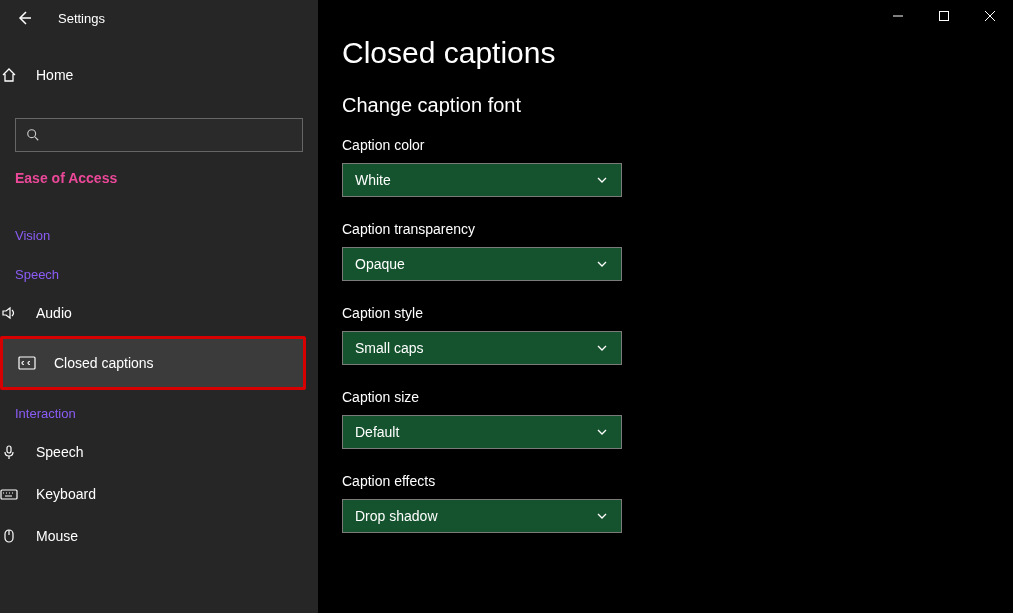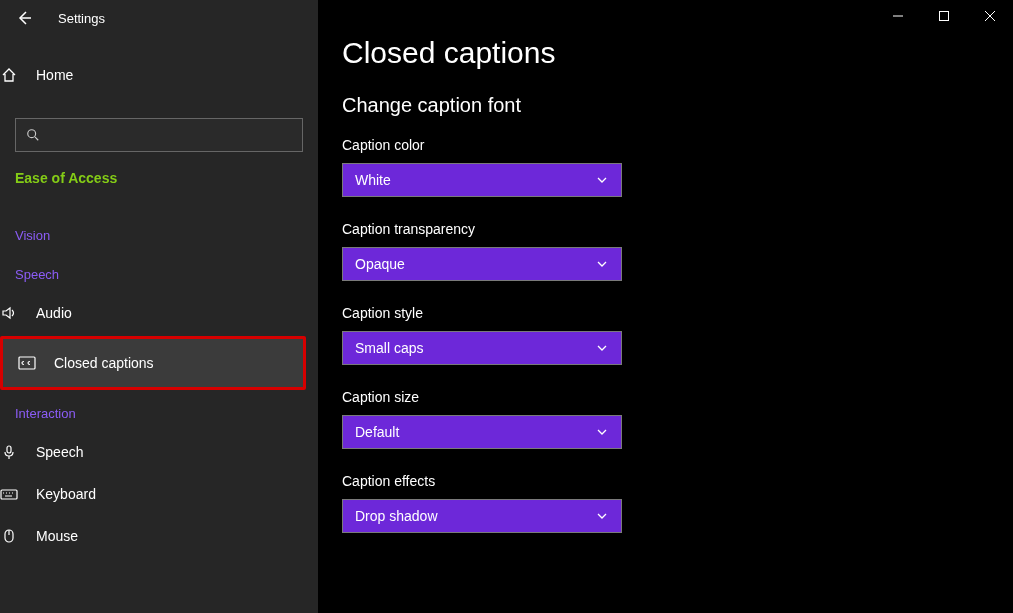--- a/index.html
+++ b/index.html
@@ -9,31 +9,31 @@
   .back-btn { width: 24px; height: 24px; display:flex; align-items:center; justify-content:center; cursor:pointer; }
   .title { font-size: 13px; color: #fff; }
   .sidebar-item { display: flex; align-items: center; height: 42px; padding: 0 0; gap: 18px; font-size: 14px; cursor: pointer; }
   .sidebar-item .icon { width: 18px; display:flex; align-items:center; justify-content:center; }
   .sidebar-item.selected { background: #3b3b3b; }
   .highlight-box { border: 3px solid #d60000; border-radius:2px; margin: 2px 12px 2px 0; padding:0; }
   .highlight-box .sidebar-item { height: 48px; padding-left: 15px; }
   .search-wrap { padding: 0 15px; margin-top: 22px; margin-bottom: 18px; }
   .search { display:flex; align-items:center; border:1px solid #666; height:34px; padding:0 10px; background: rgba(255,255,255,0.02); }
   .search input { flex:1; background:transparent; border:none; outline:none; color:#ccc; font-size:14px; }
-  .cat-head { padding: 0 15px; font-size:14px; font-weight:600; color:#84cc16; margin-bottom: 28px; }
+  .cat-head { padding: 0 15px; font-size:14px; font-weight:600; color:#ec4899; margin-bottom: 28px; }
   .sub-head { padding: 0 15px; font-size:13px; color:#8b5cf6; margin-top: 14px; margin-bottom: 10px; }
   .main { flex:1; height:100%; background:#000; display:flex; flex-direction:column; position:relative; }
   .winctrls { position:absolute; top:0; right:0; display:flex; }
   .winbtn { width:46px; height:32px; display:flex; align-items:center; justify-content:center; cursor:pointer; }
   .content { padding: 36px 0 0 24px; }
   .page-title { font-size: 30px; font-weight: 400; margin-bottom: 24px; }
   .section-title { font-size: 20px; font-weight: 400; margin-bottom: 20px; }
   .field { margin-bottom: 24px; }
   .field-label { font-size: 14px; color:#fff; margin-bottom: 10px; }
-  .select { width: 280px; height: 34px; border:1px solid #7a7a7a; background:#6d28d9; display:flex; align-items:center; justify-content:space-between; padding:0 12px; font-size:14px; cursor:pointer; }
+  .select { width: 280px; height: 34px; border:1px solid #7a7a7a; background:#14532d; display:flex; align-items:center; justify-content:space-between; padding:0 12px; font-size:14px; cursor:pointer; }
   .chev { width:14px; height:14px; }
   svg { display:block; }
 </style>
 </head>
 <body>
 
 <div class="sidebar">
   <div class="titlebar">
     <div class="back-btn">
       <svg width="16" height="16" viewBox="0 0 16 16">

